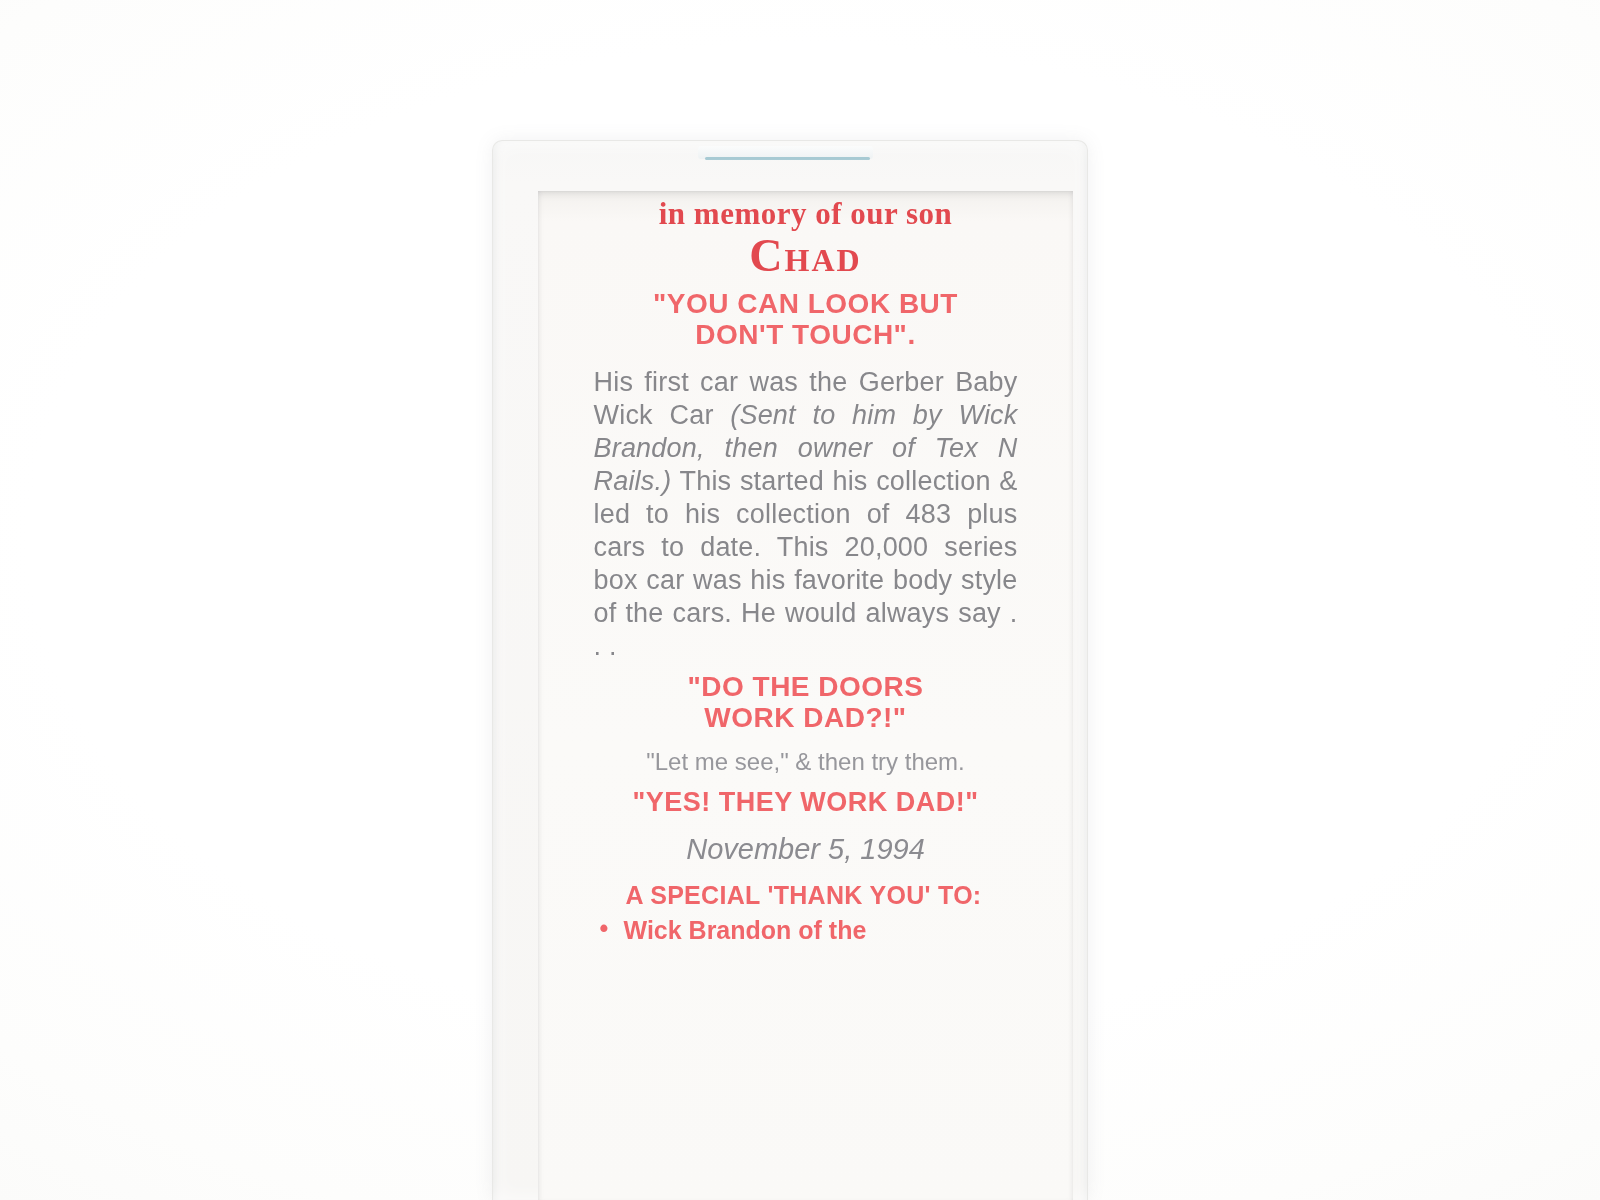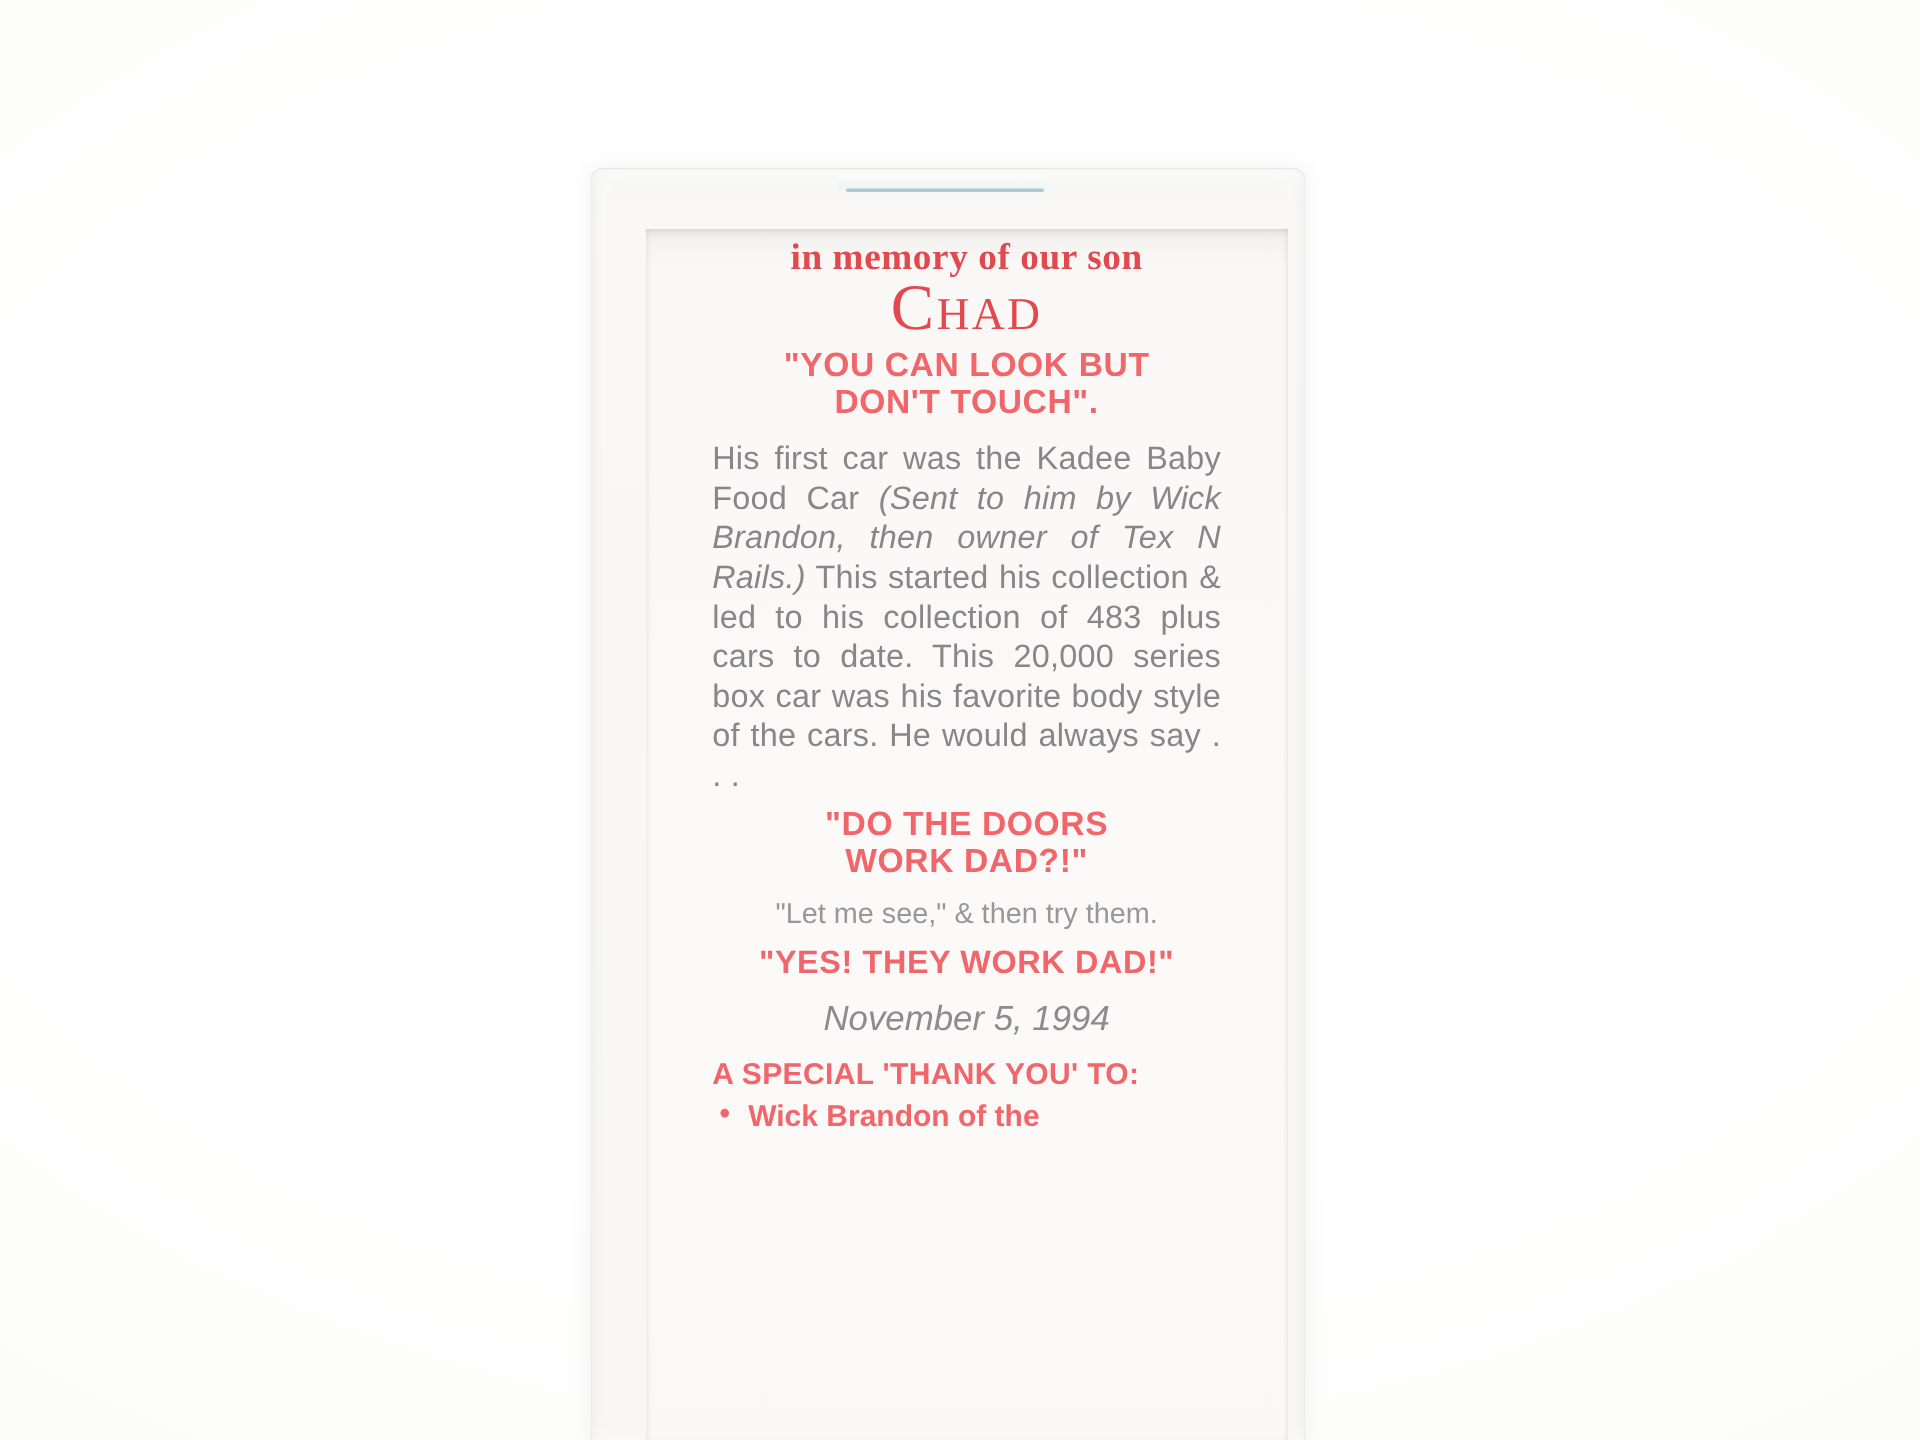--- a/index.html
+++ b/index.html
@@ -70,23 +70,23 @@
     font-family: "Liberation Serif", serif;
     font-weight: bold;
     font-size: 31px;
     line-height: 37px;
     color: #e2494f;
     text-align: center;
     letter-spacing: 0.5px;
   }
   .title-line2 {
     font-family: "Liberation Serif", serif;
-    font-weight: normal;
+    font-weight: bold;
     font-variant: small-caps;
-    font-size: 54px;
+    font-size: 46px;
     line-height: 48px;
     color: #e2494f;
     text-align: center;
     letter-spacing: 2px;
   }
   .body-par {
     margin: 0;
     font-size: 27px;
     line-height: 33px;
     color: #87878b;
@@ -136,20 +136,21 @@
     color: #8b8b90;
     text-align: center;
   }
   .thanks-heading {
     margin-top: 15px;
     font-weight: bold;
     font-size: 25px;
     color: #f0666a;
     text-align: left;
     letter-spacing: 0.3px;
+    margin-left: 32px;
   }
   .thanks-bullet {
     position: relative;
     margin-top: 6px;
     padding-left: 30px;
     font-weight: bold;
     font-size: 25px;
     line-height: 28px;
     color: #f0666a;
     text-align: left;
@@ -173,21 +174,21 @@
 
         <div class="title-line1">in memory of our son</div>
         <div class="title-line2">Chad</div>
 
 
         <div class="red-quote quote1">
           <div>"YOU CAN LOOK BUT</div>
           <div>DON'T TOUCH".</div>
         </div>
 
-        <p class="body-par par2"><span>His first car was the Kadee Baby Food Car </span><span class="ital">(Sent to him by Wick Brandon, then owner of Tex N Rails.)</span><span> This started his collection &amp; led to his collection of 483 plus cars to date. This 20,000 series box car was his favorite body style of the cars. He would always say . . .</span></p>
+        <p class="body-par par2"><span>His first car was the Gerber Baby Wick Car </span><span class="ital">(Sent to him by Wick Brandon, then owner of Tex N Rails.)</span><span> This started his collection &amp; led to his collection of 483 plus cars to date. This 20,000 series box car was his favorite body style of the cars. He would always say . . .</span></p>
 
         <div class="red-quote quote2">
           <div>"DO THE DOORS</div>
           <div>WORK DAD?!"</div>
         </div>
 
         <div class="aside-line">"Let me see," &amp; then try them.</div>
 
         <div class="quote3">"YES! THEY WORK DAD!"</div>
 

